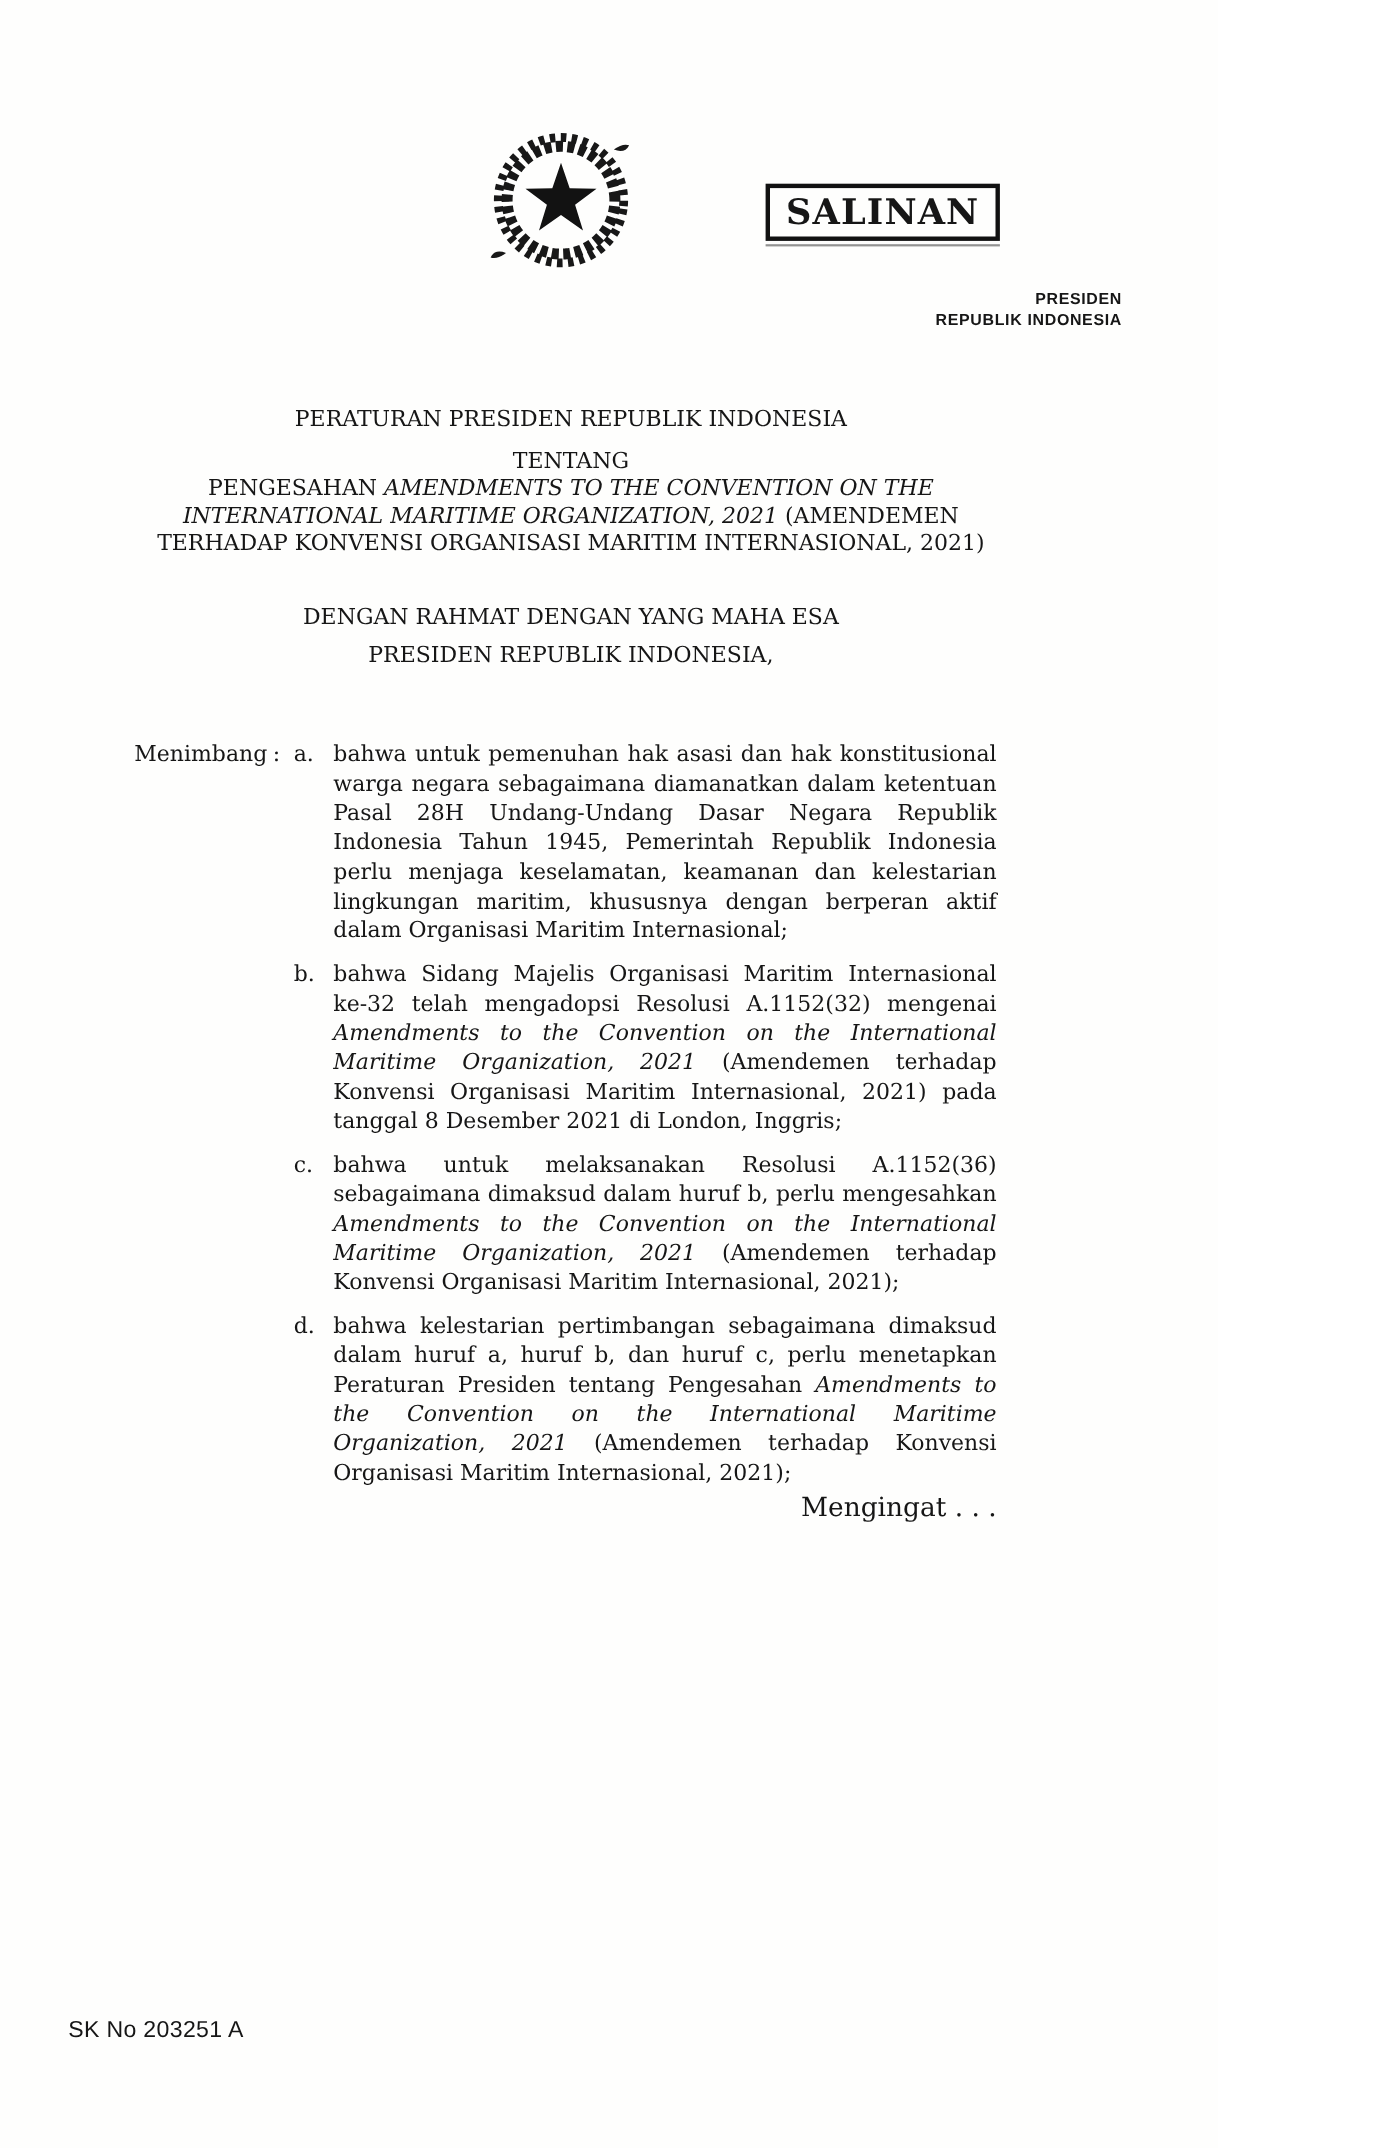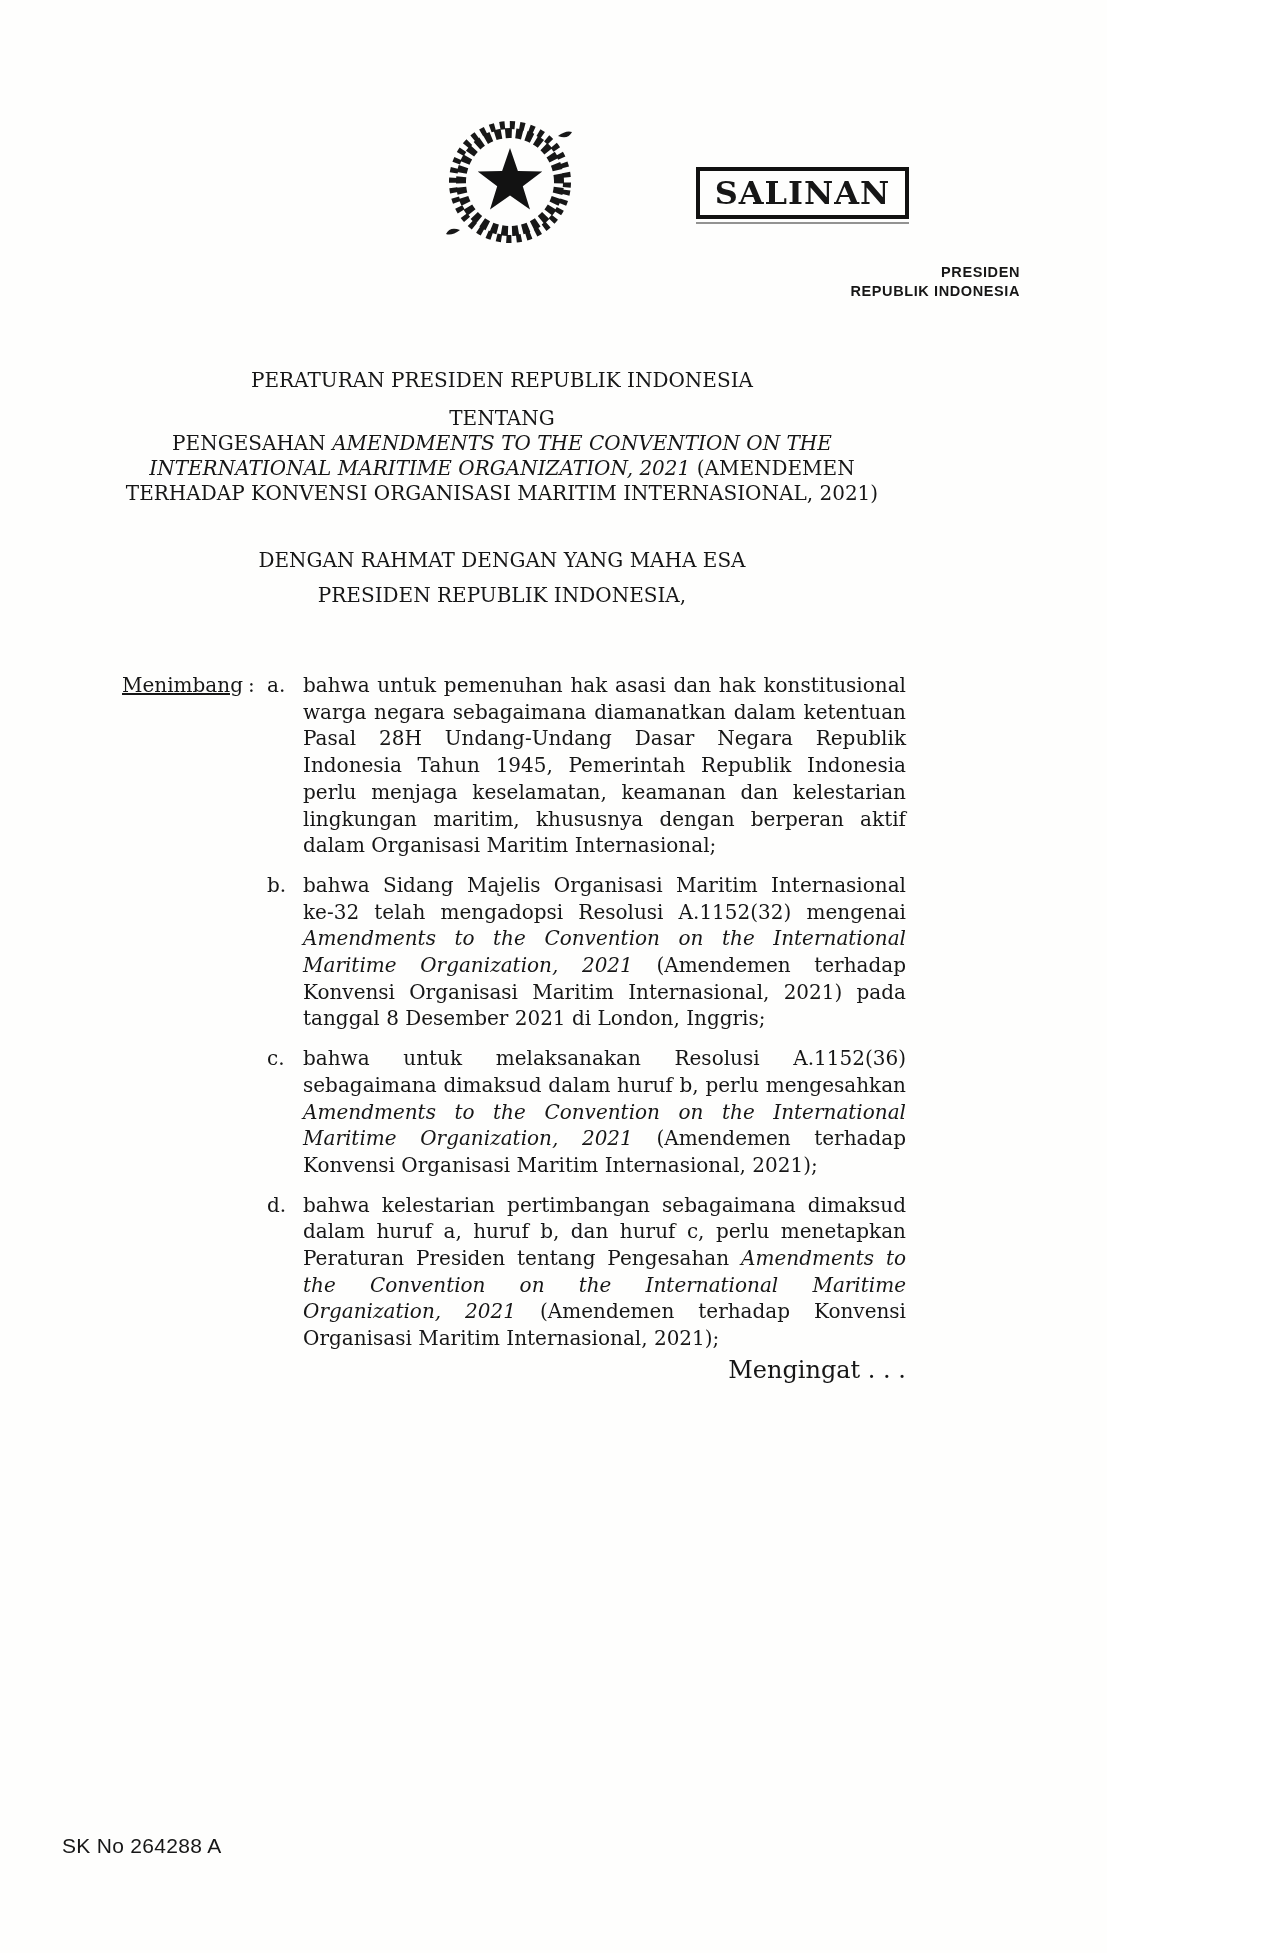--- a/index.html
+++ b/index.html
@@ -61,21 +61,21 @@
     font-family: "Liberation Sans", sans-serif;
     font-weight: bold;
     font-size: 14.5px;
     line-height: 19px;
     letter-spacing: 0.6px;
   }
 
   
   .title-block {
     position: absolute;
-    left: 107px;
+    left: 124px;
     top: 368px;
     width: 790px;
     text-align: center;
     font-size: 20px;
     line-height: 25px;
   }
   .title-line { margin: 0; }
   .tentang { margin-top: 13px; }
   .subject { margin-top: 0; line-height: 25px; }
   .invocation { margin-top: 42px; }
@@ -85,21 +85,21 @@
   
   .consider {
     position: absolute;
     left: 122px;
     top: 672px;
     width: 784px;
     font-size: 20px;
     line-height: 26.7px;
   }
   .consider-row { display: flex; align-items: flex-start; }
-  .c-label { width: 126px; flex: none; text-decoration: underline; }
+  .c-label { width: 126px; flex: none; }
   .c-colon { width: 19px; flex: none; }
   .c-items { flex: 1; min-width: 0; }
   .c-item { display: flex; margin-bottom: 13px; }
   .c-item:last-child { margin-bottom: 0; }
   .c-letter { width: 36px; flex: none; }
   .c-text { flex: 1; text-align: justify; }
 
   
   .continuation {
     position: absolute;
@@ -177,15 +177,15 @@
           <span class="c-letter">d.</span>
           <div class="c-text"><span>bahwa kelestarian pertimbangan sebagaimana dimaksud dalam huruf a, huruf b, dan huruf c, perlu menetapkan Peraturan Presiden tentang Pengesahan </span><span class="it">Amendments to the Convention on the International Maritime Organization, 2021</span><span> (Amendemen terhadap Konvensi Organisasi Maritim Internasional, 2021);</span></div>
         </div>
 
       </div>
     </div>
   </div>
 
   <div class="continuation">Mengingat . . .</div>
 
-  <div class="sk-number">SK No 264288 A</div>
+  <div class="sk-number">SK No 203251 A</div>
 
 </div>
 
 </body></html>

